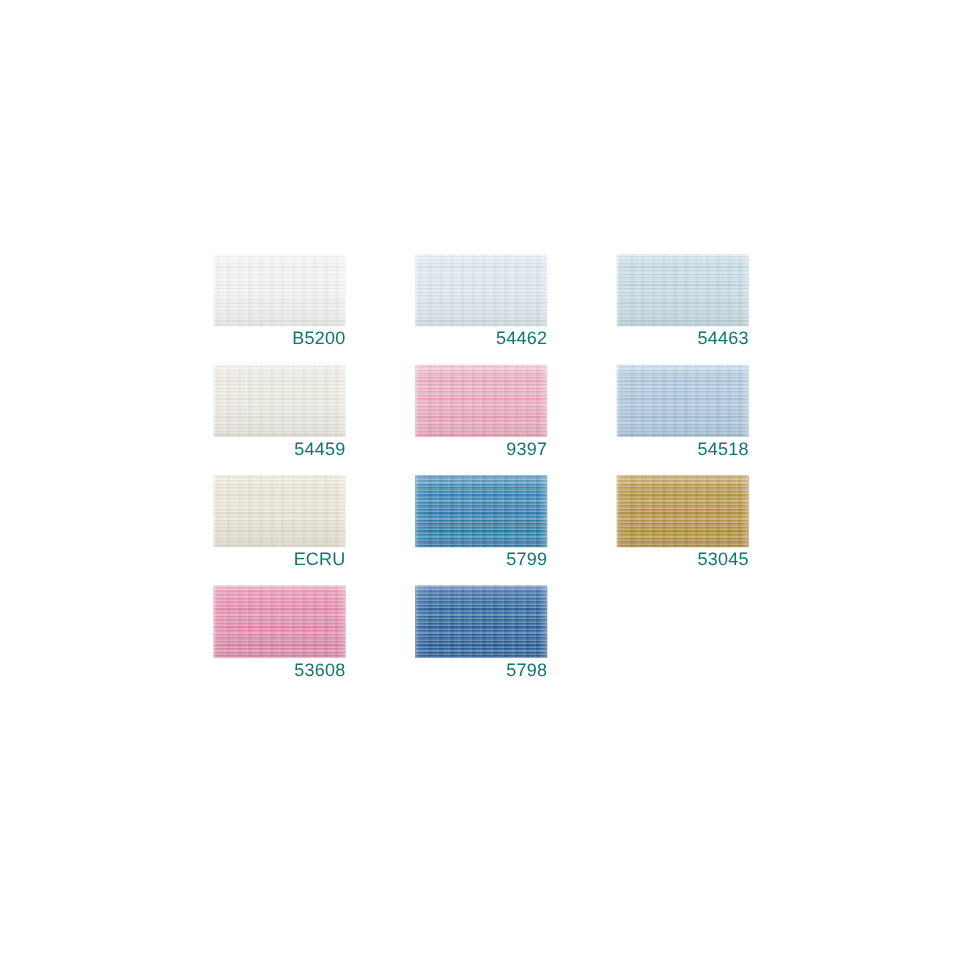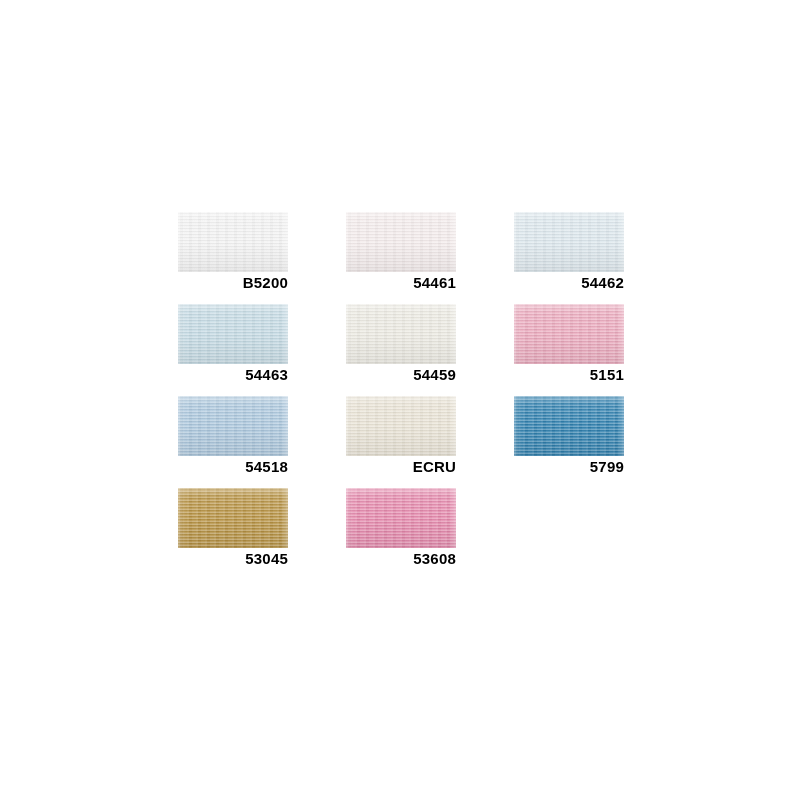--- a/index.html
+++ b/index.html
@@ -104,48 +104,40 @@
         rgba(255,255,255,0.20) 100%);
     pointer-events: none;
   }
 
   .swatch-label {
     height: 22px;
     line-height: 22px;
     text-align: right;
     font-family: "Liberation Sans", sans-serif;
     font-size: 15px;
-    font-weight: 700;
-    color: #000000;
+    font-weight: 400;
+    color: #0f766e;
     letter-spacing: 0.2px;
     white-space: nowrap;
   }
 </style>
 </head>
 <body>
 
 <div id="chart-root">
   <div class="swatch-grid">
       <div class="swatch-cell">
         <div class="swatch-chip" style="background-color: rgb(242, 242, 242);">
           <div class="threads"></div>
           <div class="fibres"></div>
           <div class="shading"></div>
         </div>
         <div class="swatch-label">B5200</div>
       </div>
       <div class="swatch-cell">
-        <div class="swatch-chip" style="background-color: rgb(243, 235, 235);">
-          <div class="threads"></div>
-          <div class="fibres"></div>
-          <div class="shading"></div>
-        </div>
-        <div class="swatch-label">54461</div>
-      </div>
-      <div class="swatch-cell">
         <div class="swatch-chip" style="background-color: rgb(219, 230, 236);">
           <div class="threads"></div>
           <div class="fibres"></div>
           <div class="shading"></div>
         </div>
         <div class="swatch-label">54462</div>
       </div>
       <div class="swatch-cell">
         <div class="swatch-chip" style="background-color: rgb(195, 217, 227);">
           <div class="threads"></div>
@@ -161,21 +153,21 @@
           <div class="shading"></div>
         </div>
         <div class="swatch-label">54459</div>
       </div>
       <div class="swatch-cell">
         <div class="swatch-chip" style="background-color: rgb(234, 168, 188);">
           <div class="threads"></div>
           <div class="fibres"></div>
           <div class="shading"></div>
         </div>
-        <div class="swatch-label">5151</div>
+        <div class="swatch-label">9397</div>
       </div>
       <div class="swatch-cell">
         <div class="swatch-chip" style="background-color: rgb(170, 198, 220);">
           <div class="threads"></div>
           <div class="fibres"></div>
           <div class="shading"></div>
         </div>
         <div class="swatch-label">54518</div>
       </div>
       <div class="swatch-cell">
@@ -202,15 +194,23 @@
         </div>
         <div class="swatch-label">53045</div>
       </div>
       <div class="swatch-cell">
         <div class="swatch-chip" style="background-color: rgb(228, 136, 171);">
           <div class="threads"></div>
           <div class="fibres"></div>
           <div class="shading"></div>
         </div>
         <div class="swatch-label">53608</div>
+      </div>
+      <div class="swatch-cell">
+        <div class="swatch-chip" style="background-color: rgb(42, 96, 157);">
+          <div class="threads"></div>
+          <div class="fibres"></div>
+          <div class="shading"></div>
+        </div>
+        <div class="swatch-label">5798</div>
       </div>
     </div>
 </div>
 
 </body></html>

